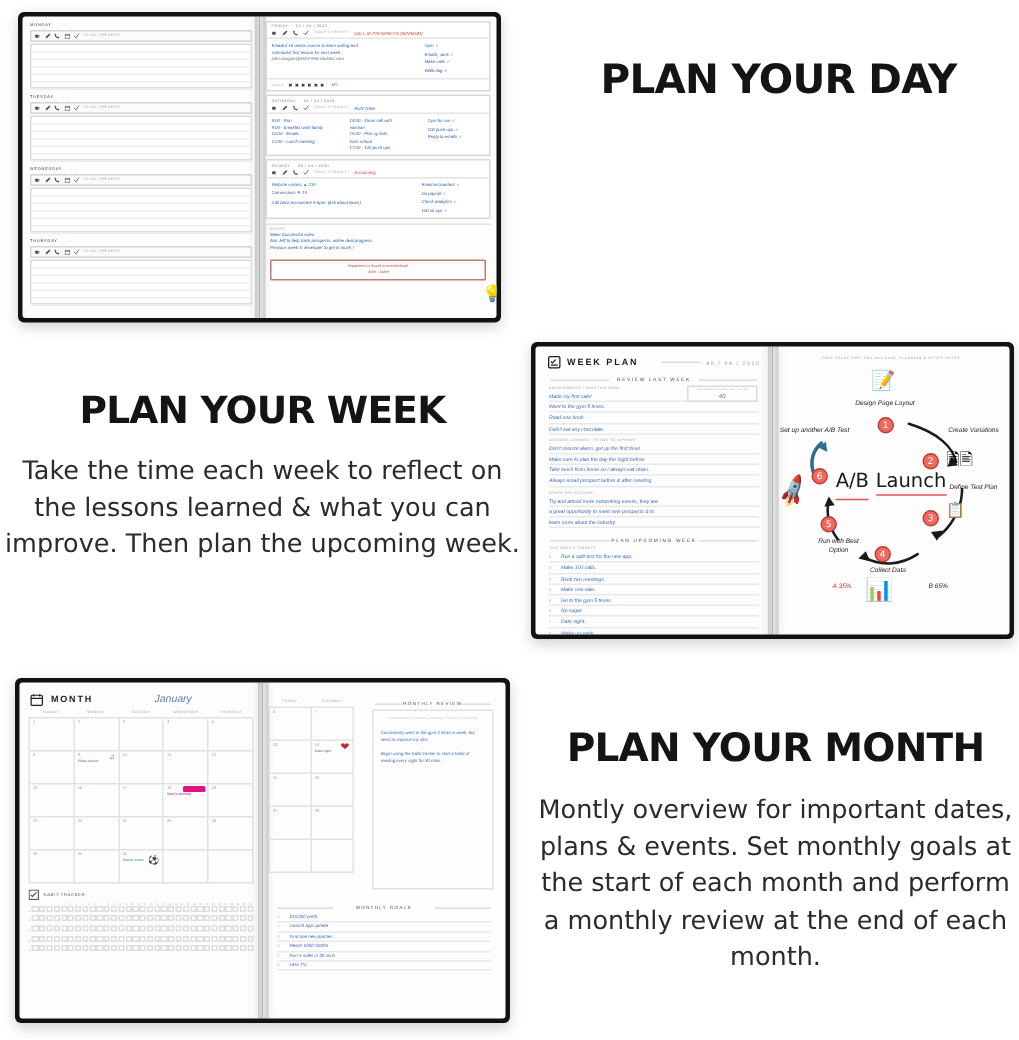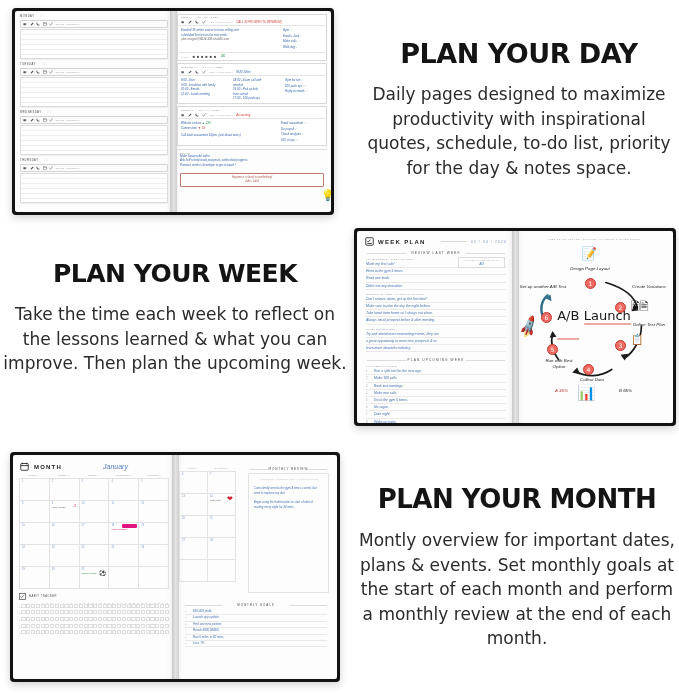--- a/index.html
+++ b/index.html
@@ -119,21 +119,21 @@
   .tgt-row { display:flex; gap:3px; align-items:baseline; border-bottom:.35px solid #e9e9e9; }
   .tgt-n { font-size:2.6px; color:#a8a8a8; width:5px; flex:none; }
   .score-chip { position:absolute; right:10px; top:26px; border:.4px solid #dcdcdc; padding:1px 5px; text-align:center; }
   .score-chip .cap { font-size:1.8px; color:#b5b5b5; letter-spacing:.2px; }
   .score-chip .val { font-size:4px; color:#3f6fb0; font-style:italic; }
 
   
   .ab-note { text-align:center; font-size:2.2px; letter-spacing:.5px; color:#9b9b9b; padding-top:7px; }
   .ab-wrap { position:relative; width:100%; height: 170px; }
   .ab-center { position:absolute; left:50%; top:48%; transform:translate(-50%,-50%); text-align:center; }
-  .ab-center .l1 { font-size:13px; color:#1a1a1a; font-family:"DejaVu Sans",sans-serif; border-bottom:1.4px solid #e0554b; display:inline-block; padding-bottom:16px;}
+  .ab-center .l1 { font-size:13px; color:#1a1a1a; font-family:"DejaVu Sans",sans-serif; border-bottom:1.4px solid #e0554b; display:inline-block; padding-bottom:4px;}
   .ab-center .l2 { font-size:13px; color:#1a1a1a; font-family:"DejaVu Sans",sans-serif; border-bottom:1.4px solid #e0554b; display:inline-block; margin-top:3px; padding-bottom:1px;}
   .node { position:absolute; width:11px; height:11px; border-radius:50%; background:#ef6a60; border:1.2px solid #c23a31;
           color:#fff; font-size:6px; display:flex; align-items:center; justify-content:center; font-family:"DejaVu Sans",sans-serif; }
   .nlabel { position:absolute; font-size:4.4px; line-height:5.6px; color:#1f1f1f; font-style:italic; text-align:center; }
 
   
   #book-month { left: 10px; top: 452px; width: 330px; height: 230px; }
   .mo-head { display:flex; align-items:center; gap:5px; padding: 7px 7px 3px; }
   .mo-title { font-size:6px; letter-spacing:1.2px; color:#1d1d1d; font-weight:600; }
   .mo-month { font-size:7px; color:#5580c0; font-style:italic; margin-left: 36px; }
@@ -1010,21 +1010,20 @@
         <div class="goal-row">
             <span class="goal-n">6</span>
             <span class="goal-t">Less TV.</span>
           </div>
       </div>
     </div>
   </div>
 
   <div class="promo" id="promo-day">
     <h2>PLAN YOUR DAY</h2>
-    <p>Daily pages designed to maximize productivity with inspirational quotes, schedule, to-do list, priority for the day &amp; notes space.</p>
   </div>
 
   <div class="promo" id="promo-month">
     <h2>PLAN YOUR MONTH</h2>
     <p>Montly overview for important dates, plans &amp; events. Set monthly goals at the start of each month and perform a monthly review at the end of each month.</p>
   </div>
 
   <div class="promo" id="promo-week">
     <h2>PLAN YOUR WEEK</h2>
     <p>Take the time each week to reflect on the lessons learned &amp; what you can improve. Then plan the upcoming week.</p>

